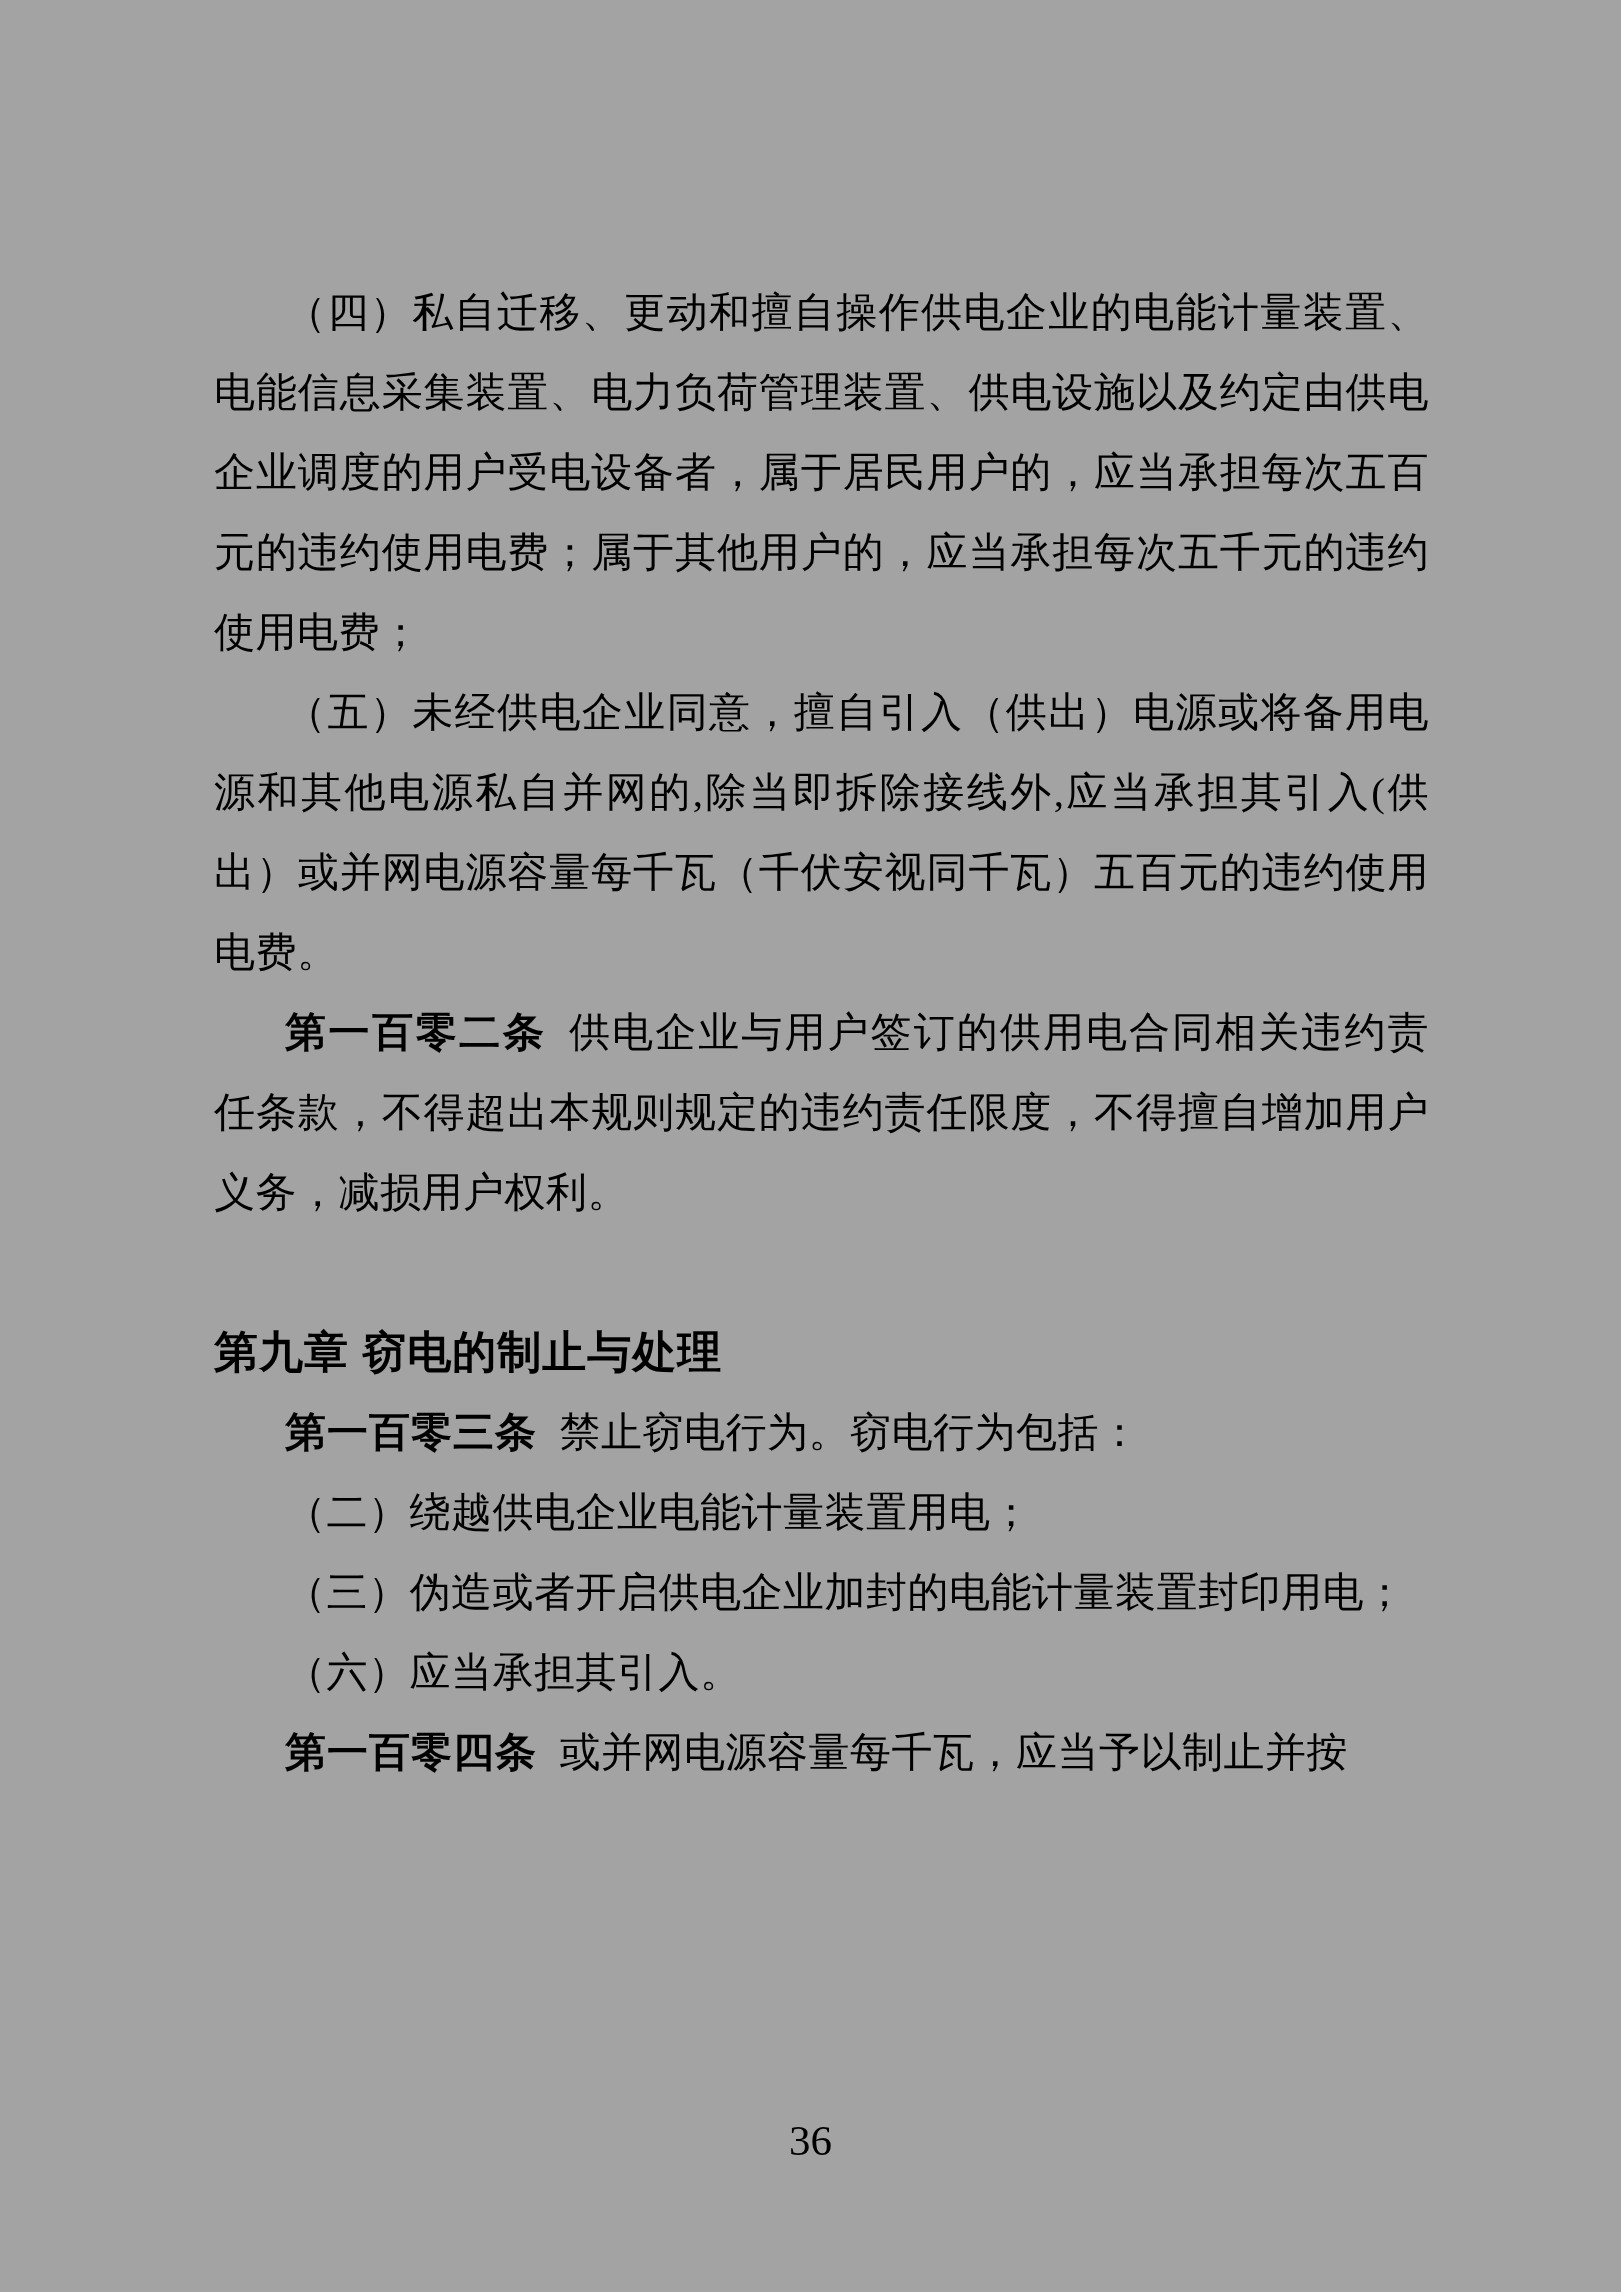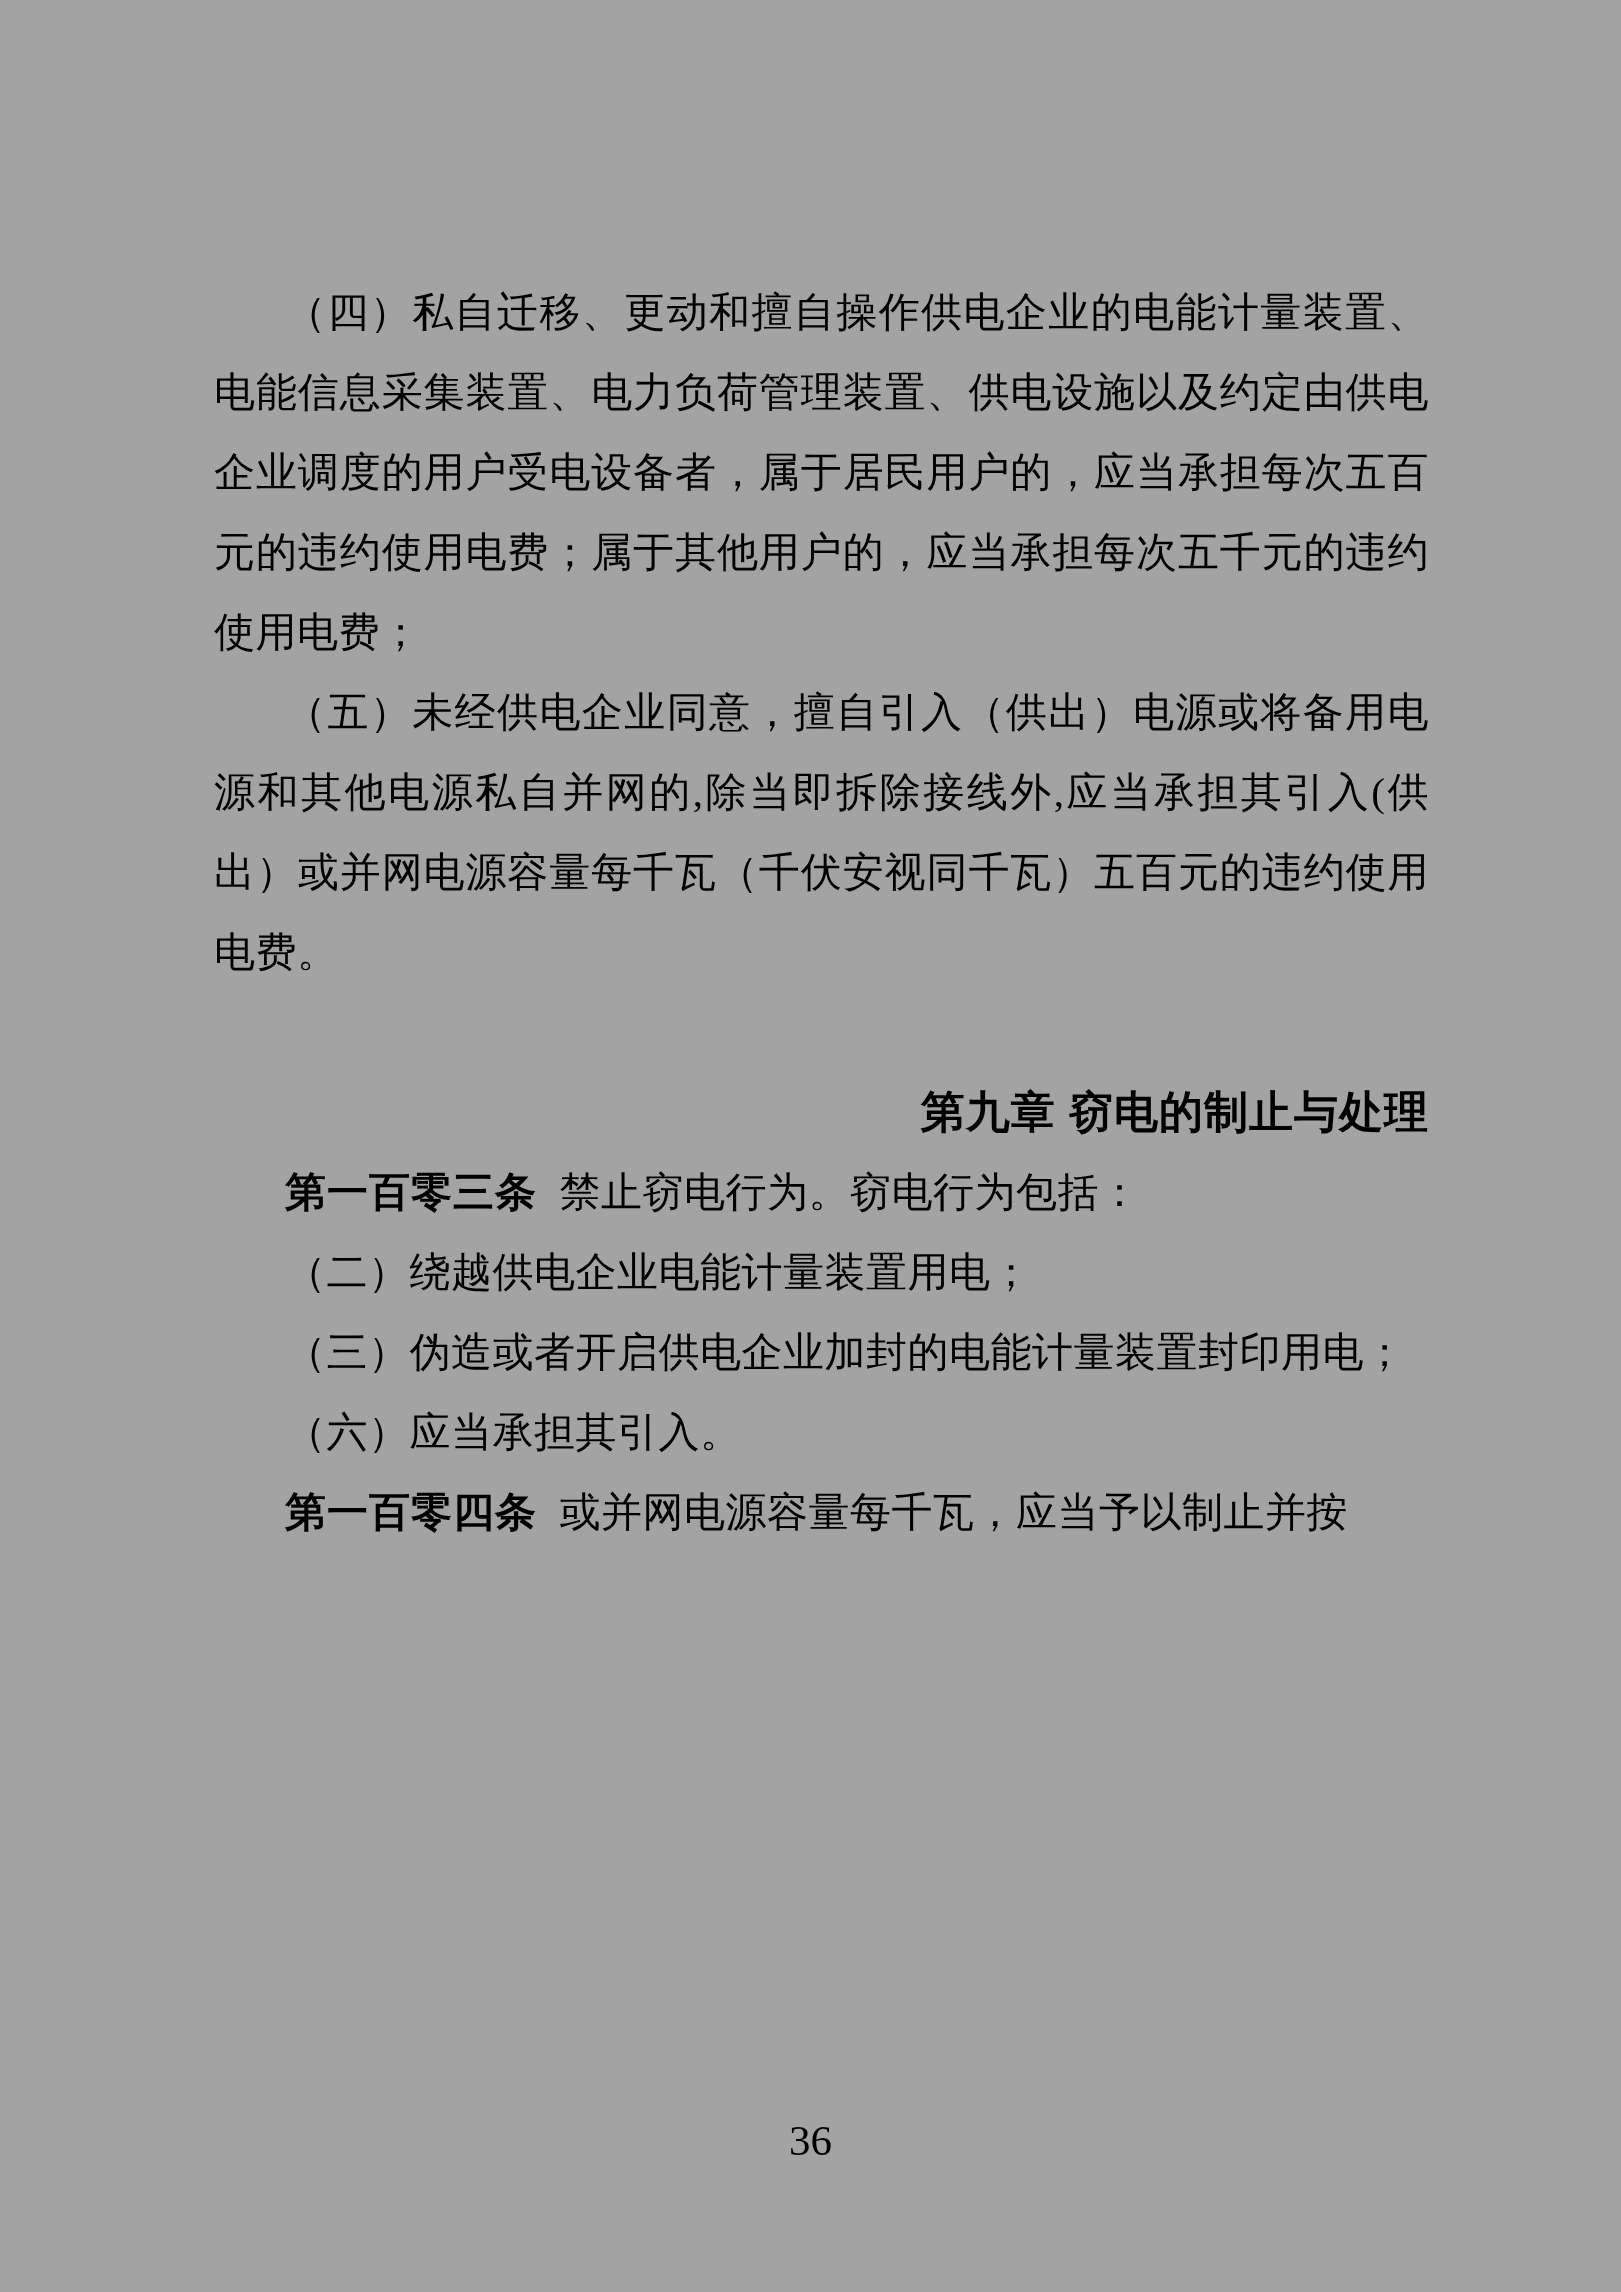--- a/index.html
+++ b/index.html
@@ -38,21 +38,21 @@
   .term {
     font-family: "Liberation Sans", "DejaVu Sans", sans-serif;
     font-weight: 700;
     margin-right: 0.55em;
     letter-spacing: 1px;
   }
   .chapter {
     margin: 80px 0 0 0;
     padding: 0;
     text-indent: 0;
-    text-align: right;
+    text-align: left;
     font-family: "Liberation Sans", "DejaVu Sans", sans-serif;
     font-weight: 700;
     font-size: 44px;
     line-height: 80px;
     letter-spacing: 1px;
   }
   .page-number {
     position: absolute;
     top: 2119px;
     left: 0;
@@ -66,20 +66,21 @@
 </head>
 <body>
 
 <div class="page">
   <div class="text-block">
 
     <p>（四）私自迁移、更动和擅自操作供电企业的电能计量装置、电能信息采集装置、电力负荷管理装置、供电设施以及约定由供电企业调度的用户受电设备者，属于居民用户的，应当承担每次五百元的违约使用电费；属于其他用户的，应当承担每次五千元的违约使用电费；</p>
 
     <p>（五）未经供电企业同意，擅自引入（供出）电源或将备用电源和其他电源私自并网的,除当即拆除接线外,应当承担其引入(供出）或并网电源容量每千瓦（千伏安视同千瓦）五百元的违约使用电费。</p>
 
+    <p><b class="term">第一百零二条</b><span>供电企业与用户签订的供用电合同相关违约责任条款，不得超出本规则规定的违约责任限度，不得擅自增加用户义务，减损用户权利。</span></p>
 
     <h2 class="chapter">第九章 窃电的制止与处理</h2>
 
     <p><b class="term">第一百零三条</b><span>禁止窃电行为。窃电行为包括：</span></p>
 
     <p>（二）绕越供电企业电能计量装置用电；</p>
     <p>（三）伪造或者开启供电企业加封的电能计量装置封印用电；</p>
     <p>（六）应当承担其引入。</p>
 
     <p><b class="term">第一百零四条</b><span>或并网电源容量每千瓦，应当予以制止并按</span></p>

